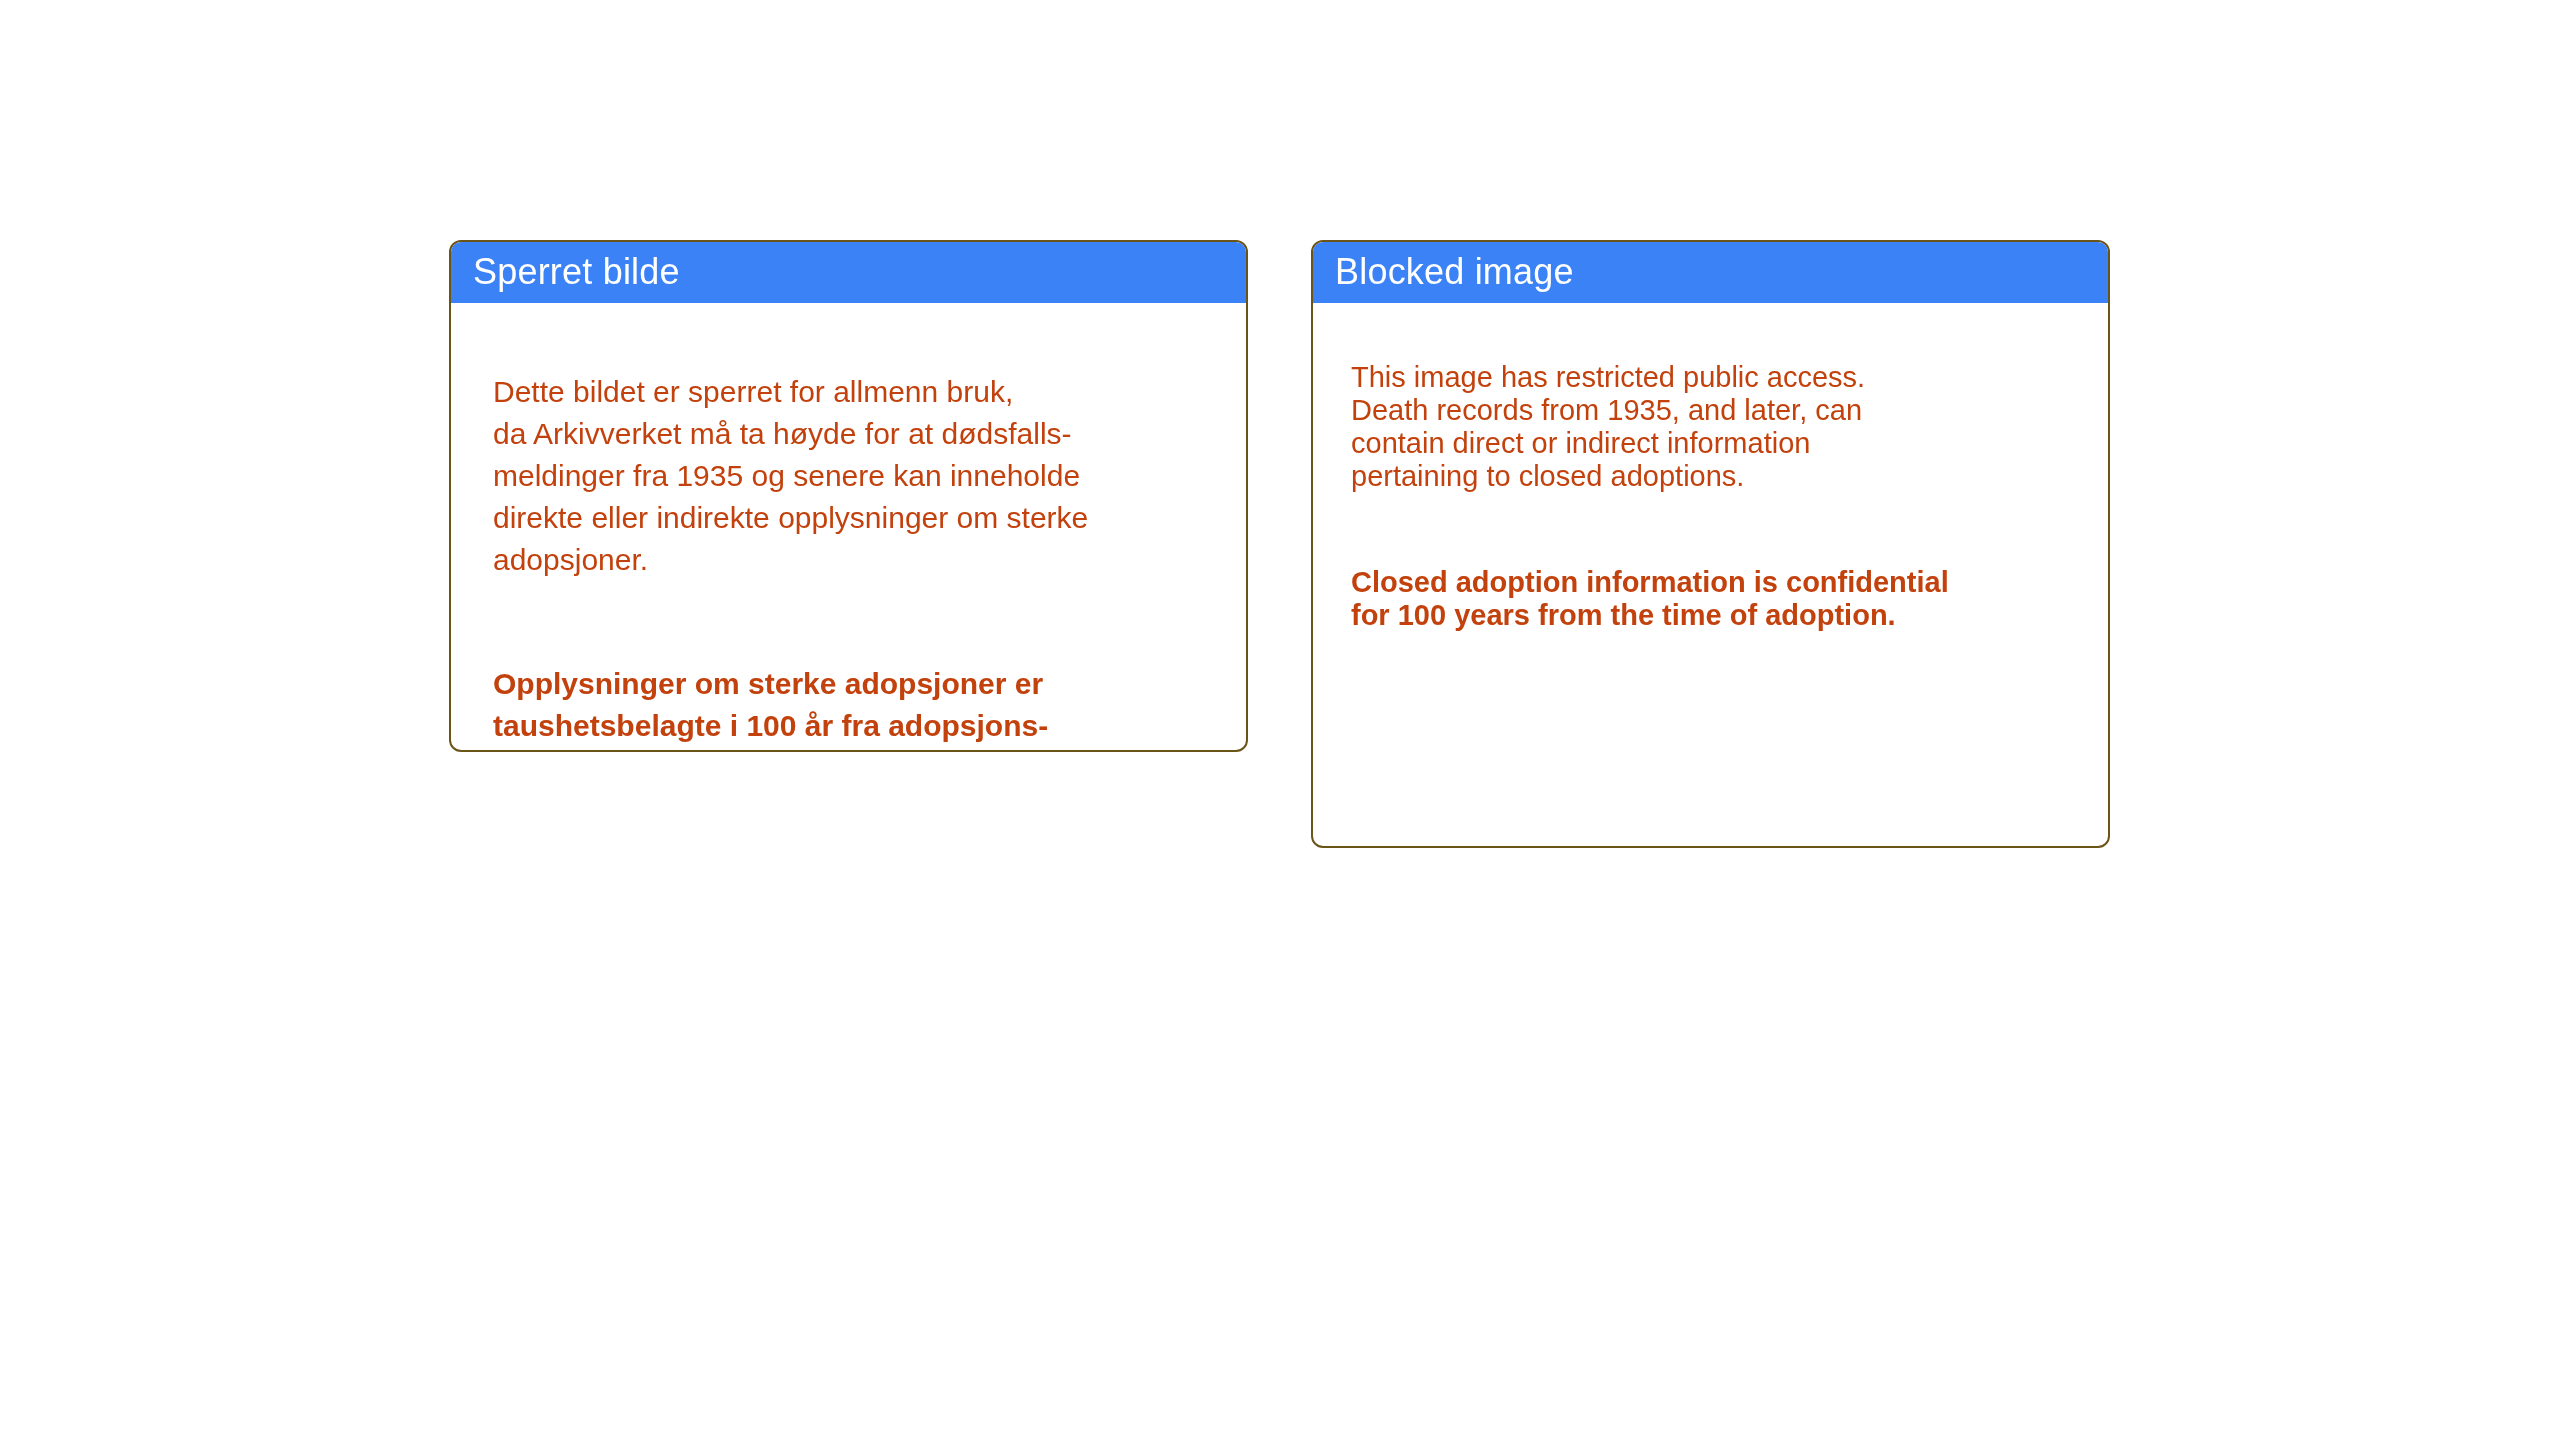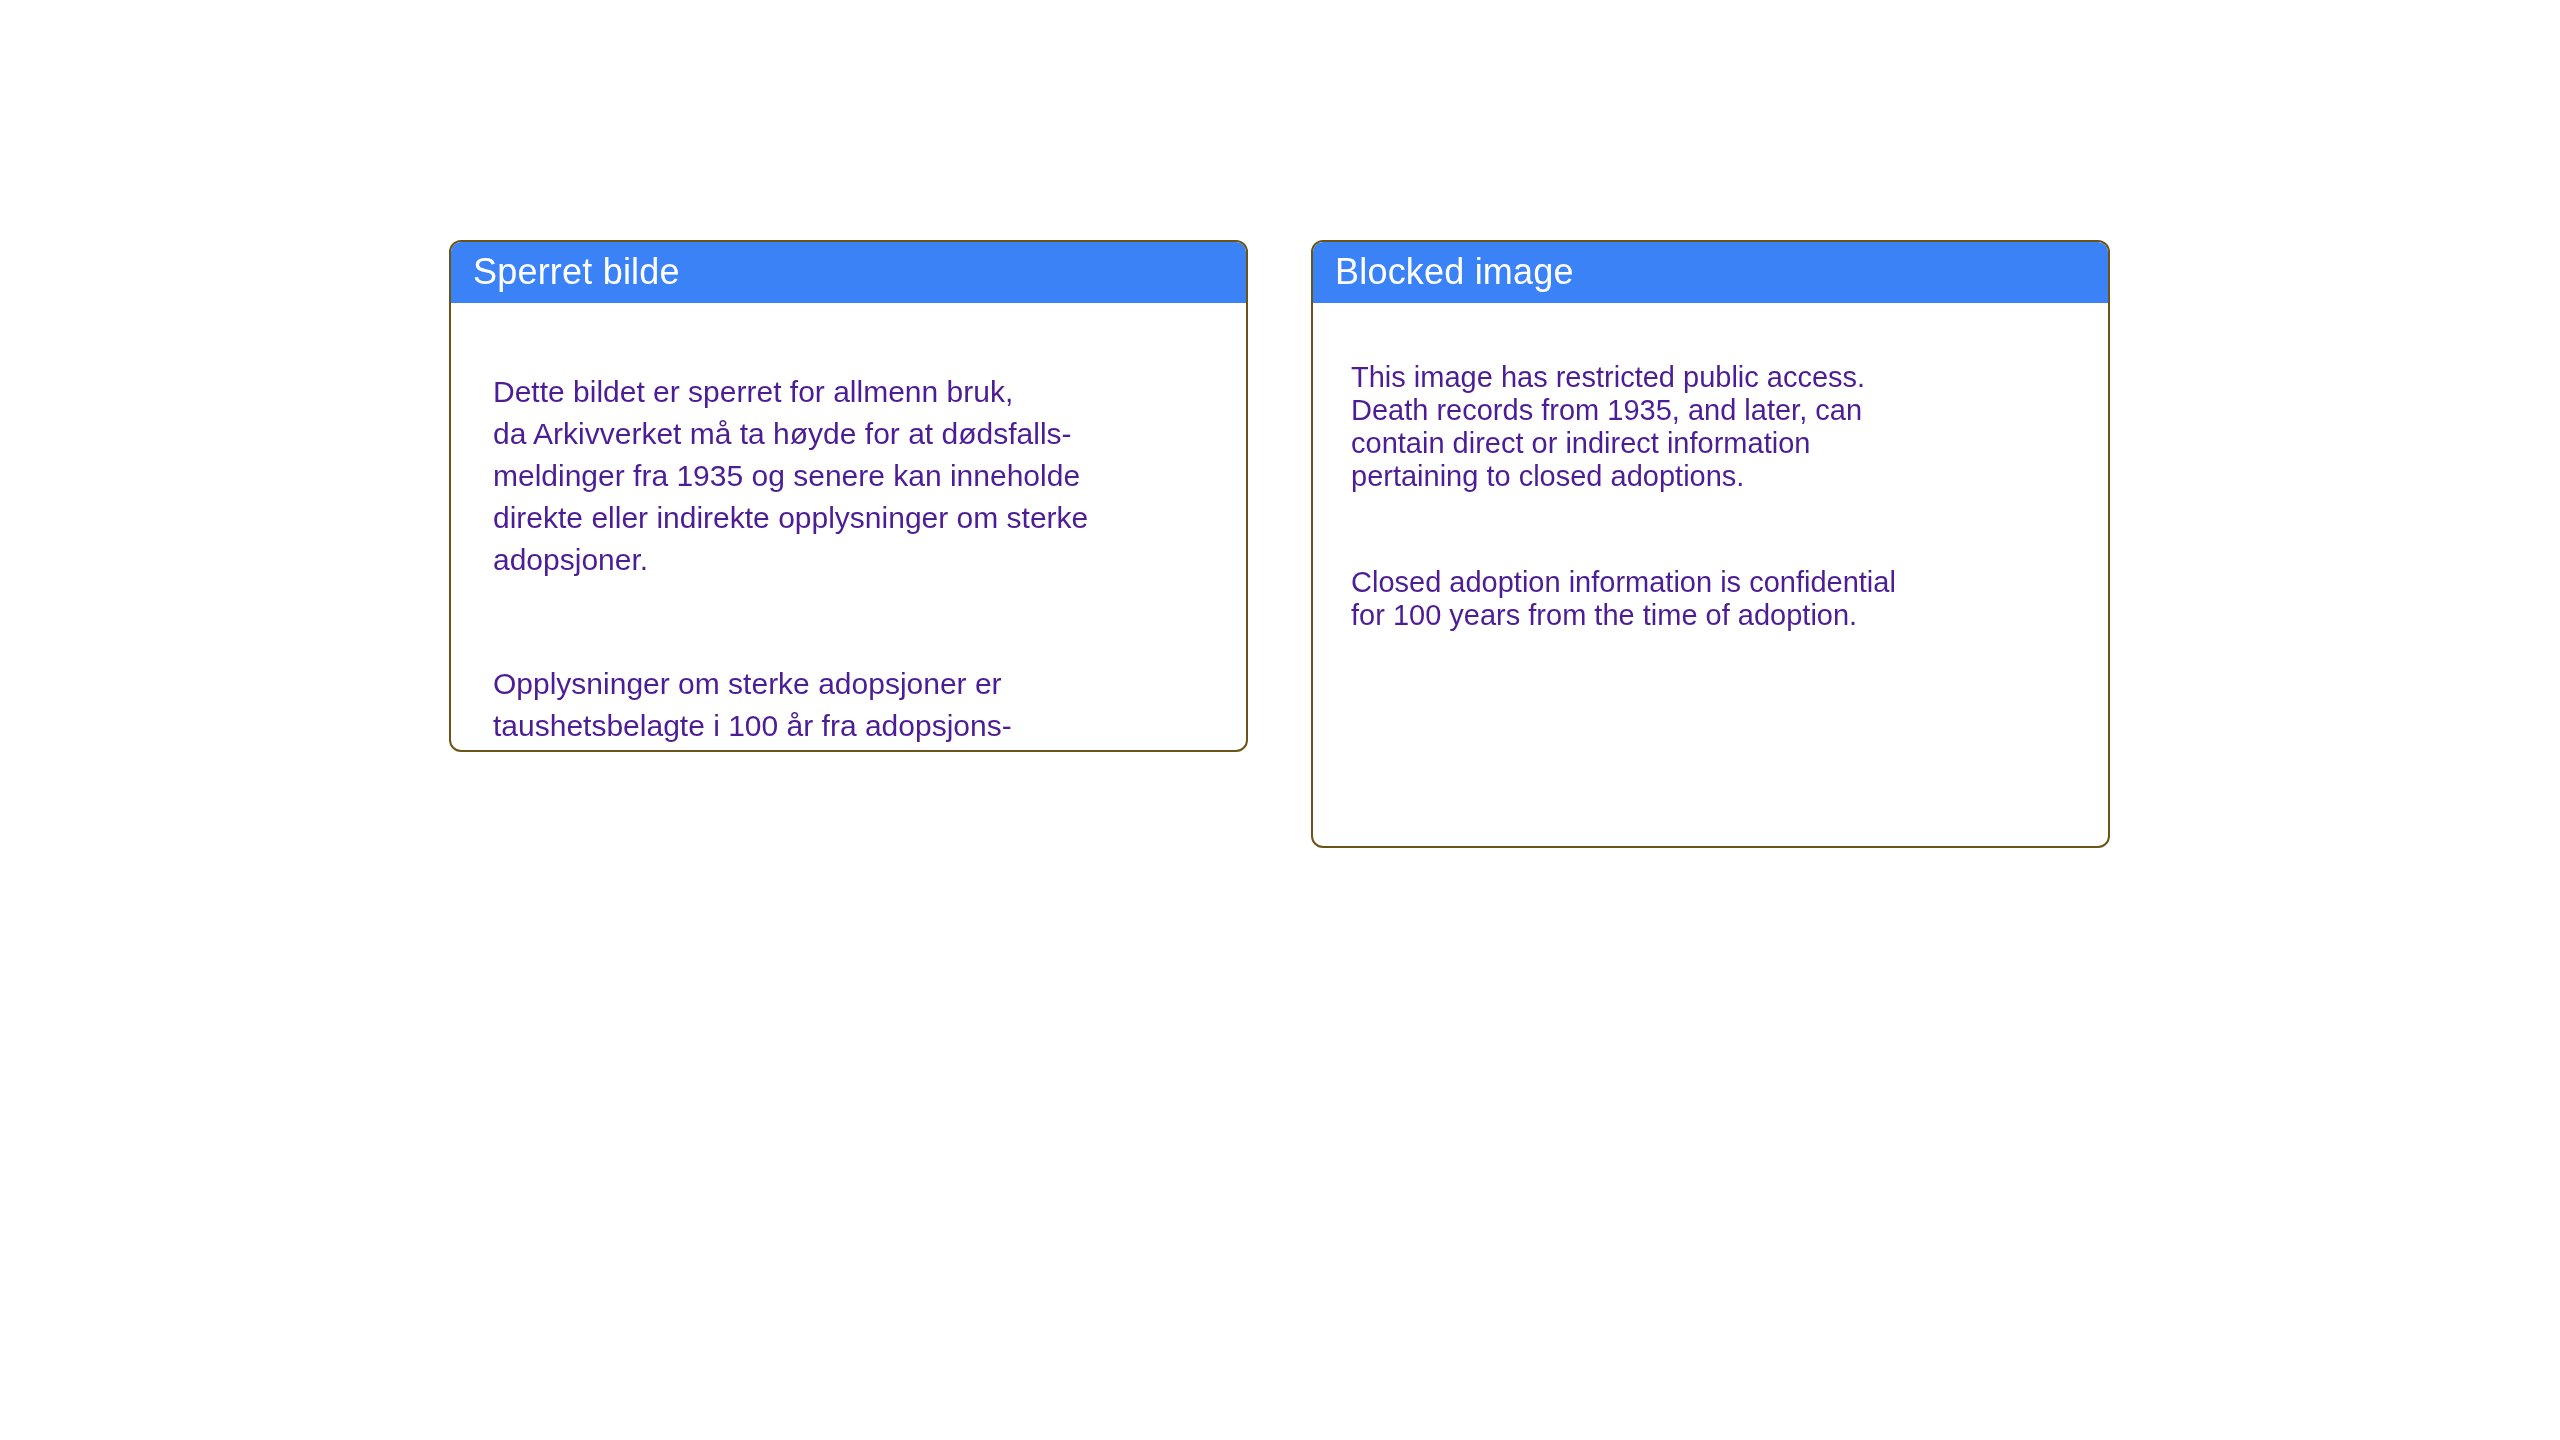--- a/index.html
+++ b/index.html
@@ -51,35 +51,36 @@
     line-height: 1;
     padding: 12px 0 13px 22px;
     letter-spacing: 0.2px;
     font-weight: 400;
     border-top-left-radius: 9px;
     border-top-right-radius: 9px;
   }
 
   .panel-body {
     padding: 26px 30px 0 42px;
-    color: #4c1d95;
+    color: #c2410c;
     font-size: 30px;
     line-height: 42px;
     white-space: pre-line;
   }
 
   .panel-en .panel-body {
     padding-left: 38px;
     padding-top: 25px;
     font-size: 29px;
     line-height: 33px;
   }
 
   .para + .para {
     margin-top: 40px;
+    font-weight: bold;
   }
 </style>
 </head>
 <body>
 
 <div class="panels">
 
   <div class="panel panel-no">
     <div class="panel-header">Sperret bilde</div>
     <div class="panel-body">

